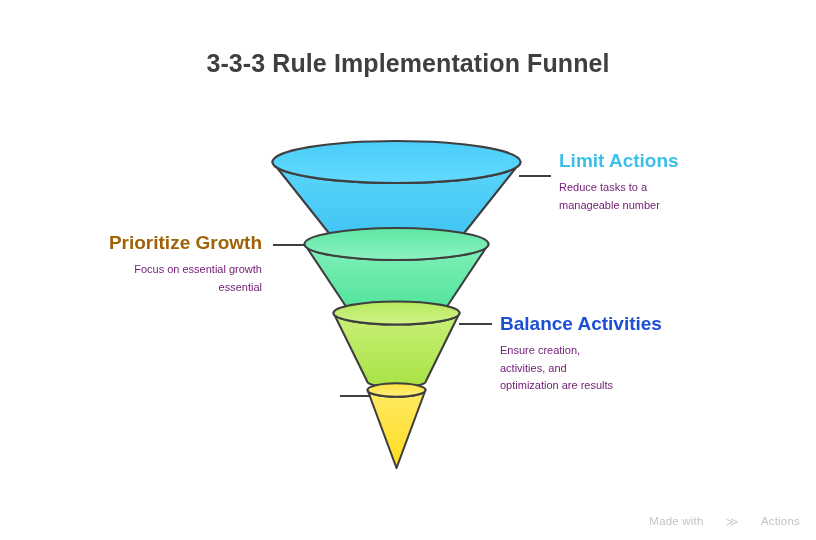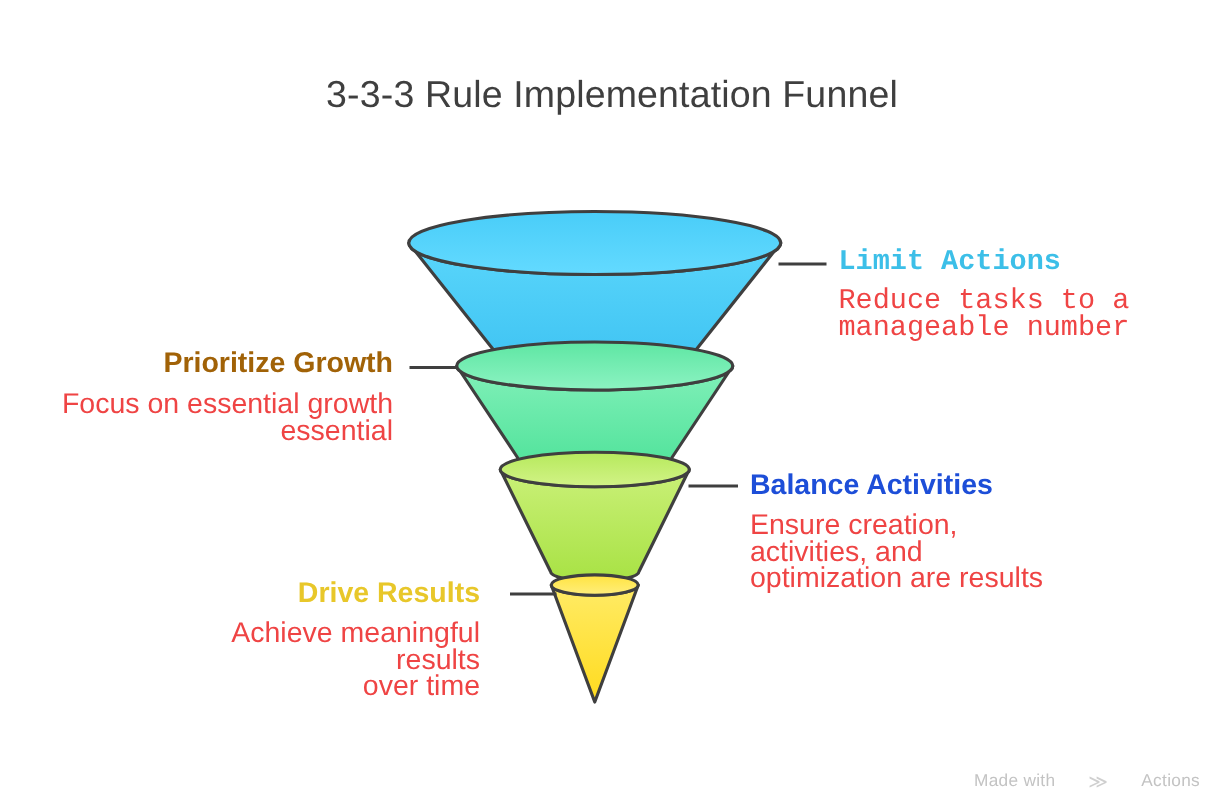--- a/index.html
+++ b/index.html
@@ -26,21 +26,21 @@
   }
 
   
   .title {
     position: absolute;
     left: 0;
     top: 49px;
     width: 816px;
     text-align: center;
     font-size: 25px;
-    font-weight: normal;
+    font-weight: bold;
     color: #3f3f3f;
     letter-spacing: 0.1px;
     white-space: nowrap;
   }
 
   
   #funnel-svg {
     position: absolute;
     left: 0;
     top: 0;
@@ -57,29 +57,29 @@
   .label-block.left  { text-align: right; }
 
   .label-title {
     font-size: 19px;
     font-weight: bold;
     line-height: 22px;
     margin: 0 0 7px 0;
     white-space: nowrap;
   }
   .label-desc {
-    font-size: 19px;
+    font-size: 11px;
     line-height: 17.5px;
-    color: #ef4444;
+    color: #701a75;
     margin: 0;
   }
   .label-desc span { display: block; }
 
   
-  #block-1 { left: 559px; top: 163px; width: 230px; font-family: Liberation Mono, monospace; }
+  #block-1 { left: 559px; top: 150px; width: 230px; }
   #block-2 { left: 40px;  top: 232px; width: 222px; }
   #block-3 { left: 500px; top: 313px; width: 240px; }
   #block-4 { left: 100px; top: 385px; width: 220px; }
 
   
   .watermark {
     position: absolute;
     right: 16px;
     bottom: 13px;
     display: flex;
@@ -194,27 +194,20 @@
 
   <div class="label-block right" id="block-3">
     <div class="label-title" style="color: #1d4ed8;">Balance Activities</div>
     <div class="label-desc">
       <span>Ensure creation,</span>
       <span>activities, and</span>
       <span>optimization are results</span>
     </div>
   </div>
 
-  <div class="label-block left" id="block-4">
-    <div class="label-title" style="color: rgb(232, 199, 42);">Drive Results</div>
-    <div class="label-desc">
-      <span>Achieve meaningful results</span>
-      <span>over time</span>
-    </div>
-  </div>
 
   <div class="watermark">
     <span>Made with</span>
     <span class="nap-logo">≫</span>
     <span>Actions</span>
   </div>
 
 </div>
 
 </body></html>

